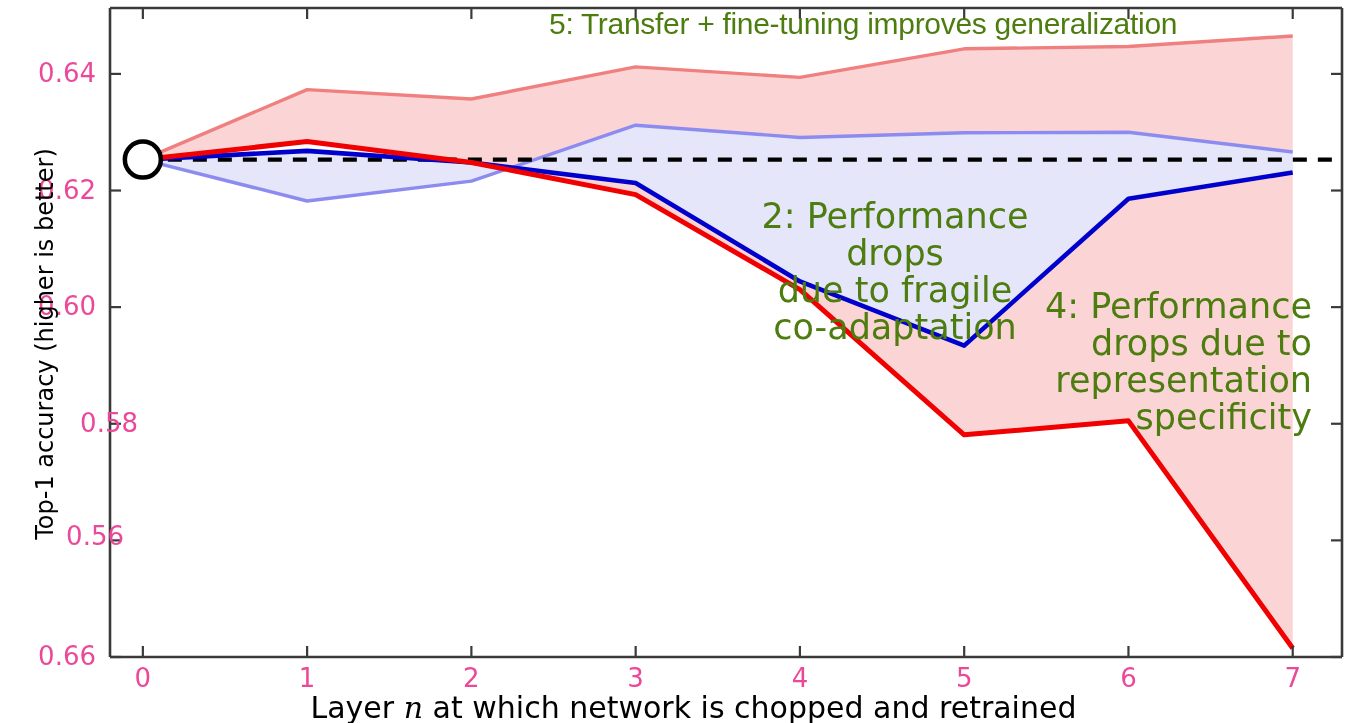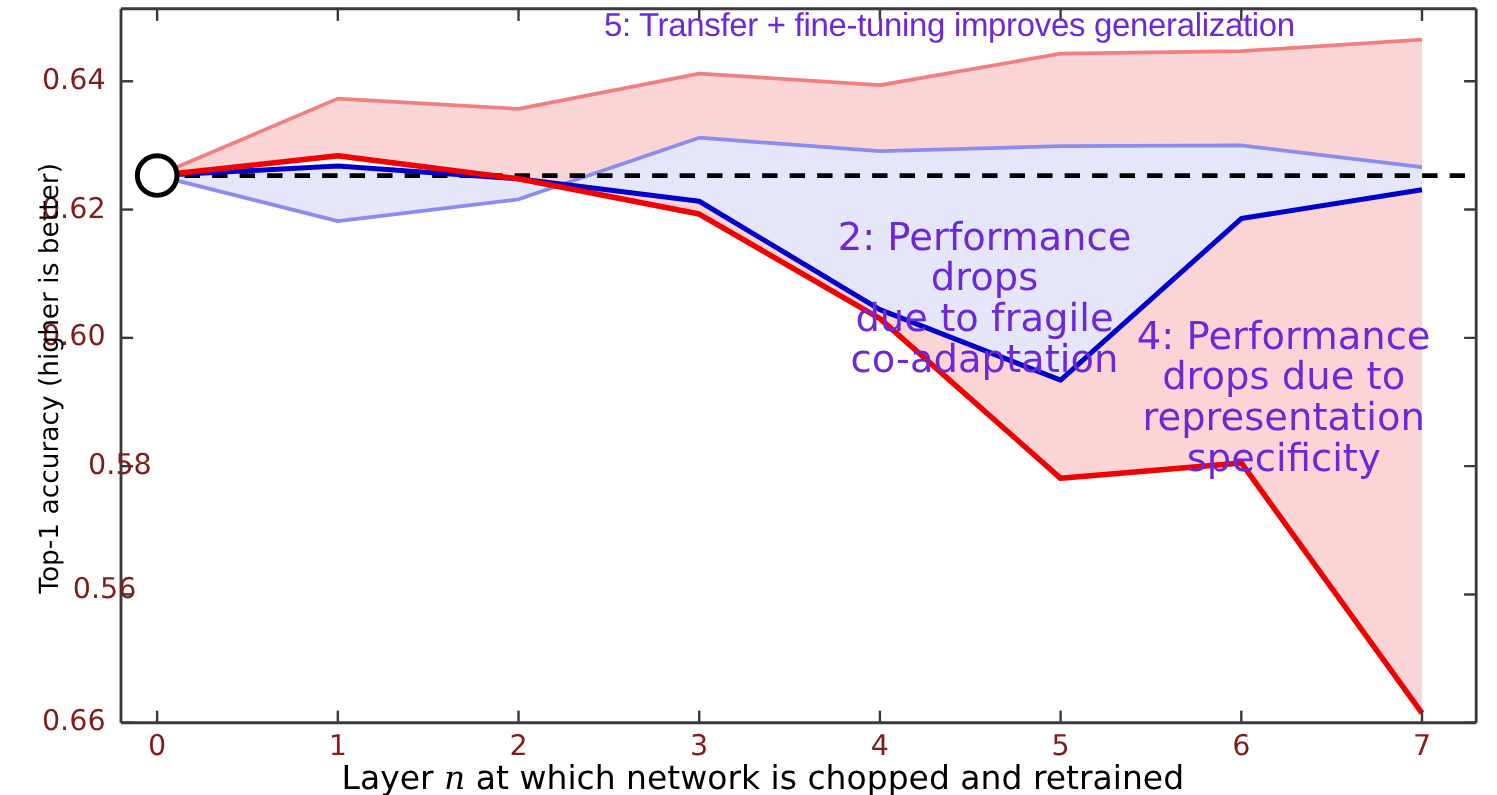--- a/index.html
+++ b/index.html
@@ -23,21 +23,21 @@
     position: absolute;
     left: 0;
     top: 0;
     width: 1361px;
     height: 723px;
   }
   .tick-label {
     position: absolute;
     font-family: "DejaVu Sans", sans-serif;
     font-size: 26px;
-    color: #7f1d1d;
+    color: #ec4899;
     white-space: nowrap;
   }
   .ytick-label {
     text-align: right;
   }
   .xtick-label {
     text-align: center;
   }
   #xlabel {
     position: absolute;
@@ -62,38 +62,38 @@
     text-align: center;
     transform: rotate(-90deg);
     transform-origin: center center;
     font-family: "DejaVu Sans", sans-serif;
     font-size: 24px;
     color: #000000;
     white-space: nowrap;
   }
   .annotation {
     position: absolute;
-    color: #6d28d9;
+    color: #4d7c0f;
     white-space: pre-line;
     line-height: 1.06;
   }
   .ann-condensed {
     font-family: "Liberation Sans Narrow", "Liberation Sans", sans-serif;
     font-stretch: condensed;
     font-size: 30px;
     letter-spacing: -0.3px;
   }
   .ann-regular {
     font-family: "DejaVu Sans", sans-serif;
     font-size: 35px;
   }
   #ann-5 { left: 549px; top: 8px; }
   #ann-3 { left: 549px; top: 110px; }
   #ann-2 { left: 755px; top: 198px; text-align: center; width: 280px; }
-  #ann-4 { left: 1022px; top: 288px; text-align: center; width: 290px; }
+  #ann-4 { left: 1022px; top: 288px; text-align: right; width: 290px; }
 </style>
 </head>
 <body>
 
 <div id="figure">
 
   <svg id="plot-svg" viewBox="0 0 1361 723" preserveAspectRatio="none">
 
     <g>
       <polygon id="fill-red" fill="#fbd5d5" stroke="none" points="142.85333333333335,159.6082659478888 307.12,89.6352201257863 471.38666666666666,98.96495956873287 635.6533333333334,66.89398023360286 799.9200000000001,77.38993710691841 964.1866666666667,48.817610062893095 1128.4533333333334,46.48517520215603 1292.72,35.98921832884116 1292.72,648.2533692722375 1128.4533333333334,420.84097035040435 964.1866666666667,434.8355795148252 799.9200000000001,289.6415094339624 635.6533333333334,194.59478885894003 471.38666666666666,162.5238095238094 307.12,141.531895777179 142.85333333333335,159.6082659478888"></polygon>

